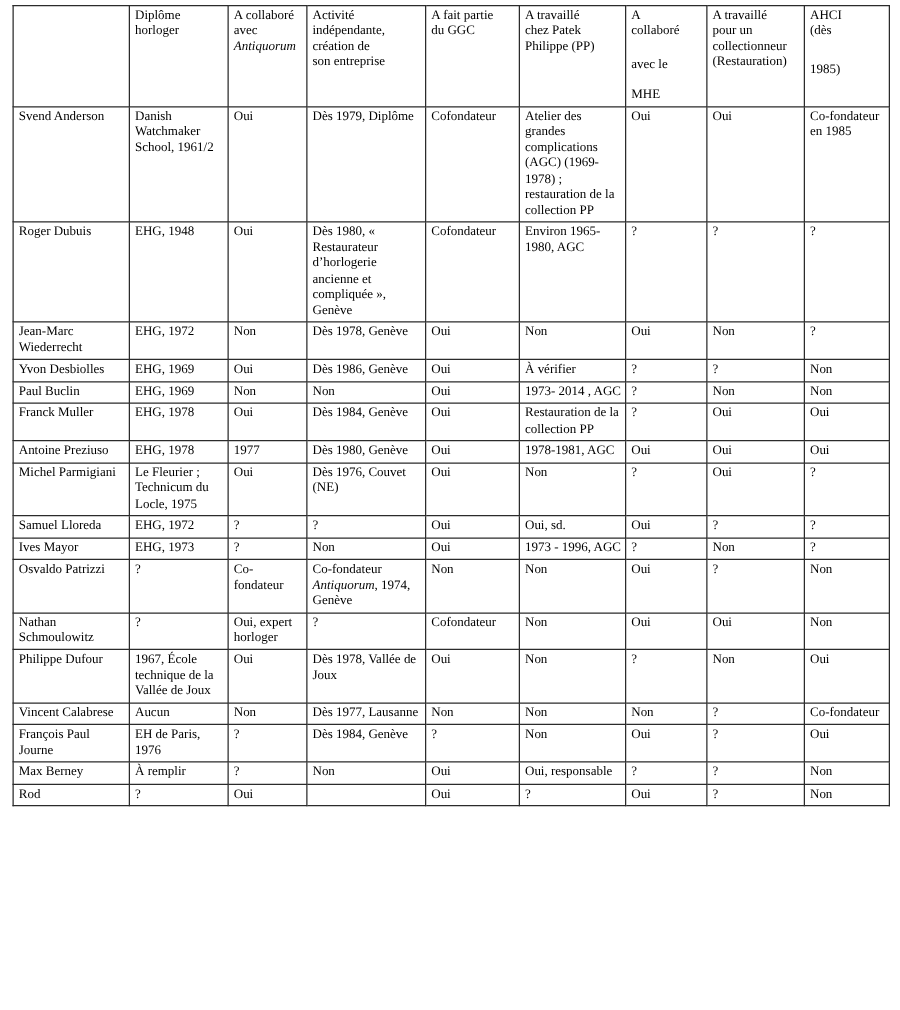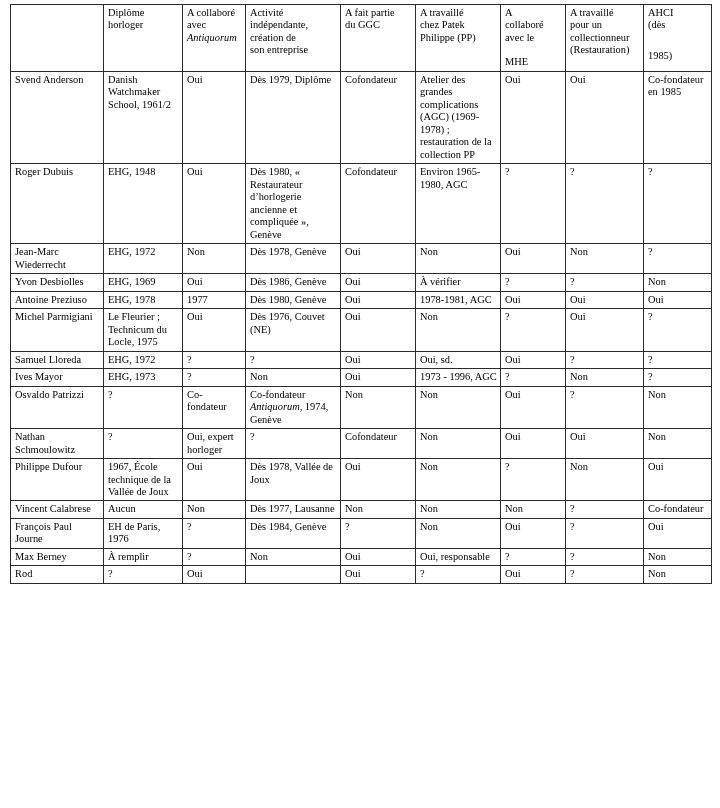--- a/index.html
+++ b/index.html
@@ -94,21 +94,21 @@
           <span style="display: block;">du GGC</span>
         </td>
         <td>
           <span style="display: block;">A travaillé</span>
           <span style="display: block;">chez Patek</span>
           <span style="display: block;">Philippe (PP)</span>
         </td>
         <td>
           <span style="display: block;">A</span>
           <span style="display: block;">collaboré</span>
-          <span style="display: block;">avec le</span>
+          <span style="display: block; margin-top: 14px;">avec le</span>
           <span style="display: block; margin-top: 12px;">MHE</span>
         </td>
         <td>
           <span style="display: block;">A travaillé</span>
           <span style="display: block;">pour un</span>
           <span style="display: block;">collectionneur</span>
           <span style="display: block;">(Restauration)</span>
         </td>
         <td>
           <span style="display: block;">AHCI</span>
@@ -152,20 +152,42 @@
         <tr>
           <td>Yvon Desbiolles</td>
           <td>EHG, 1969</td>
           <td>Oui</td>
           <td>Dès 1986, Genève</td>
           <td>Oui</td>
           <td>À vérifier</td>
           <td>?</td>
           <td>?</td>
           <td>Non</td>
+        </tr>
+        <tr>
+          <td>Paul Buclin</td>
+          <td>EHG, 1969</td>
+          <td>Non</td>
+          <td>Non</td>
+          <td>Oui</td>
+          <td>1973- 2014 , AGC</td>
+          <td>?</td>
+          <td>Non</td>
+          <td>Non</td>
+        </tr>
+        <tr>
+          <td>Franck Muller</td>
+          <td>EHG, 1978</td>
+          <td>Oui</td>
+          <td>Dès 1984, Genève</td>
+          <td>Oui</td>
+          <td>Restauration de la collection PP</td>
+          <td>?</td>
+          <td>Oui</td>
+          <td>Oui</td>
         </tr>
         <tr>
           <td>Antoine Preziuso</td>
           <td>EHG, 1978</td>
           <td>1977</td>
           <td>Dès 1980, Genève</td>
           <td>Oui</td>
           <td>1978-1981, AGC</td>
           <td>Oui</td>
           <td>Oui</td>

